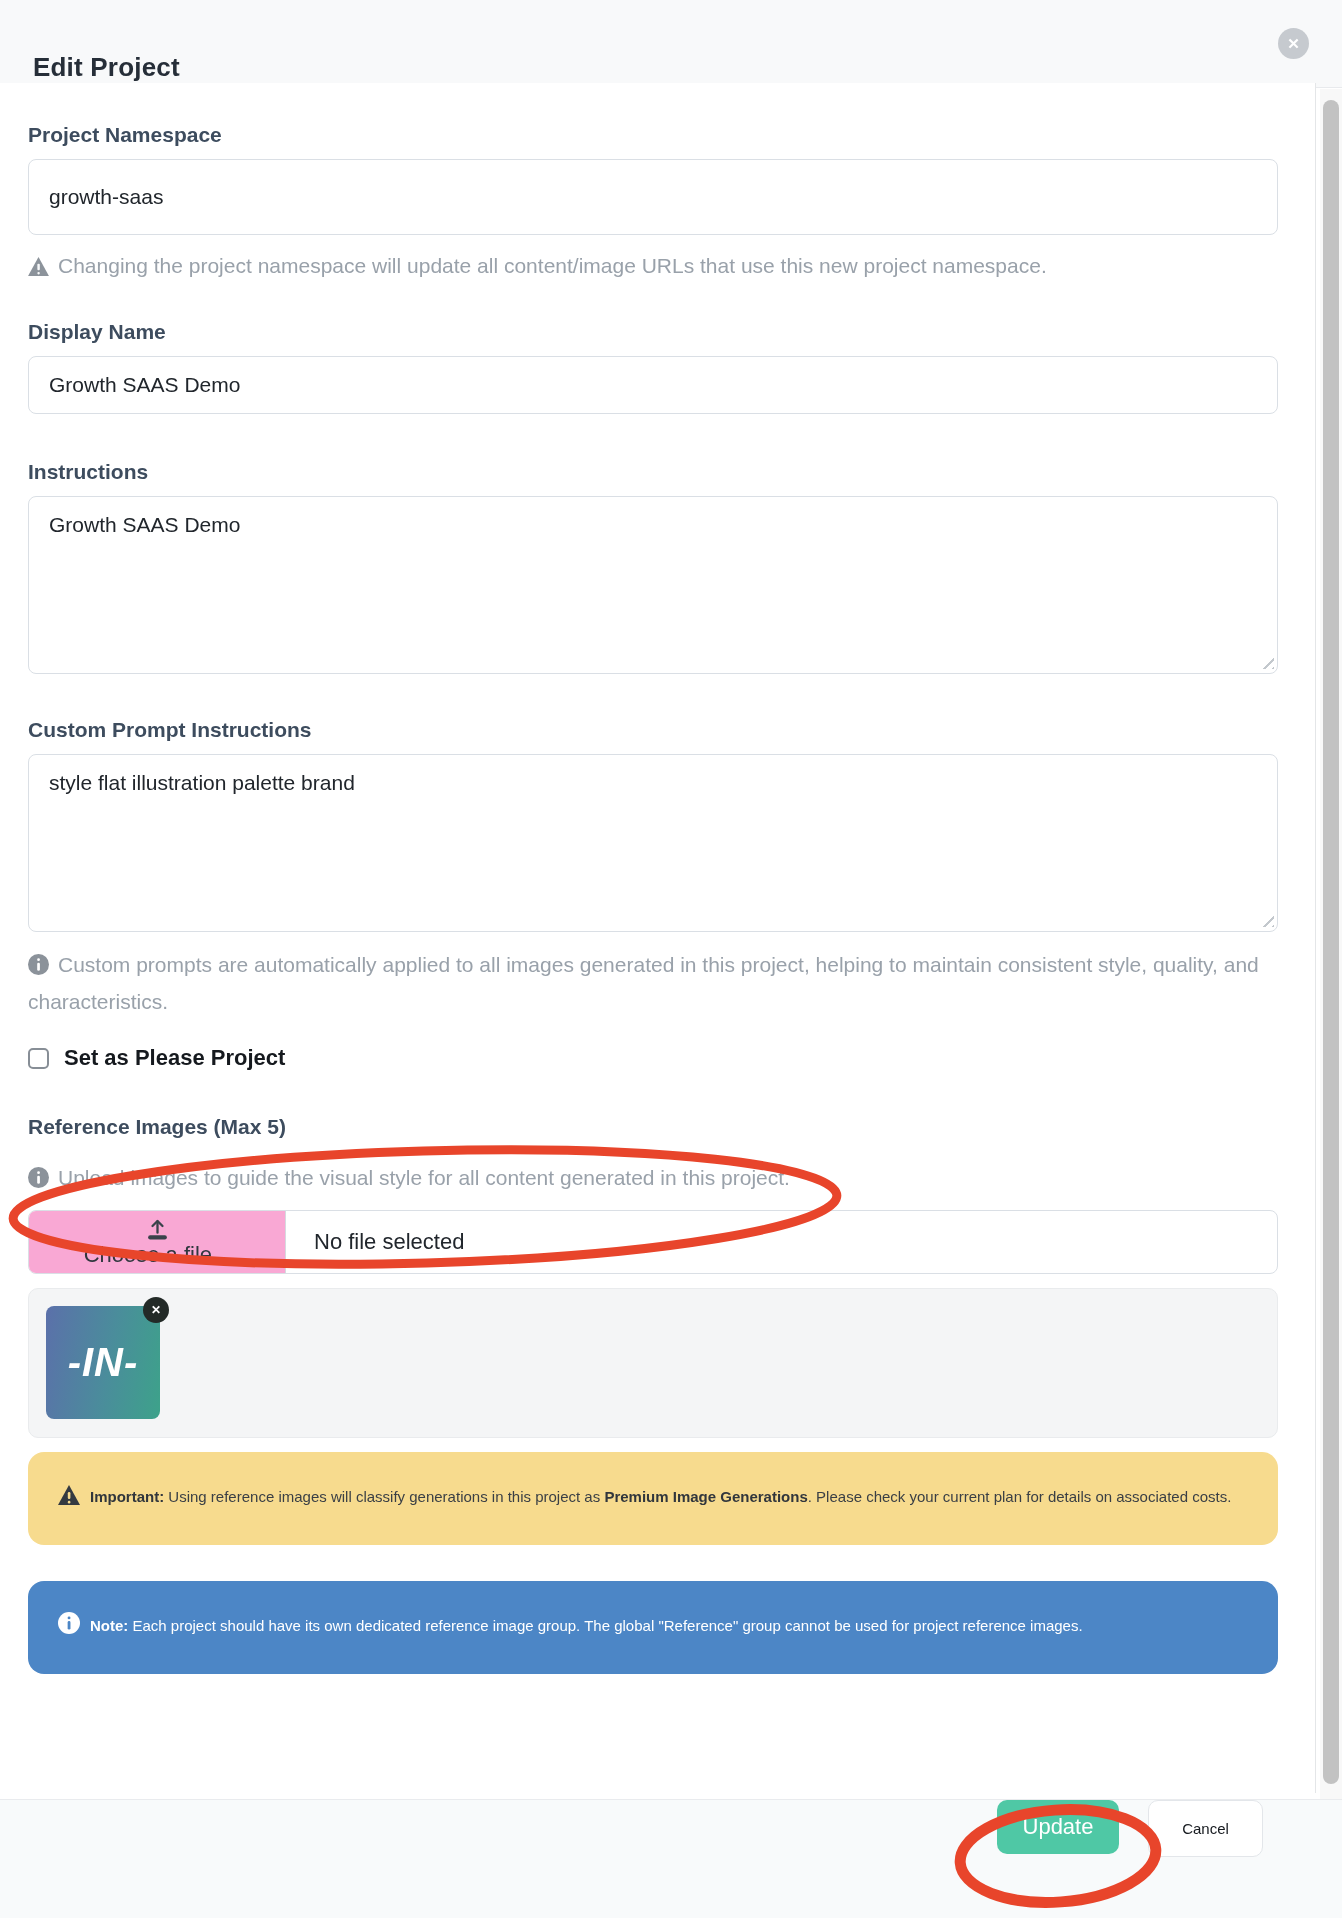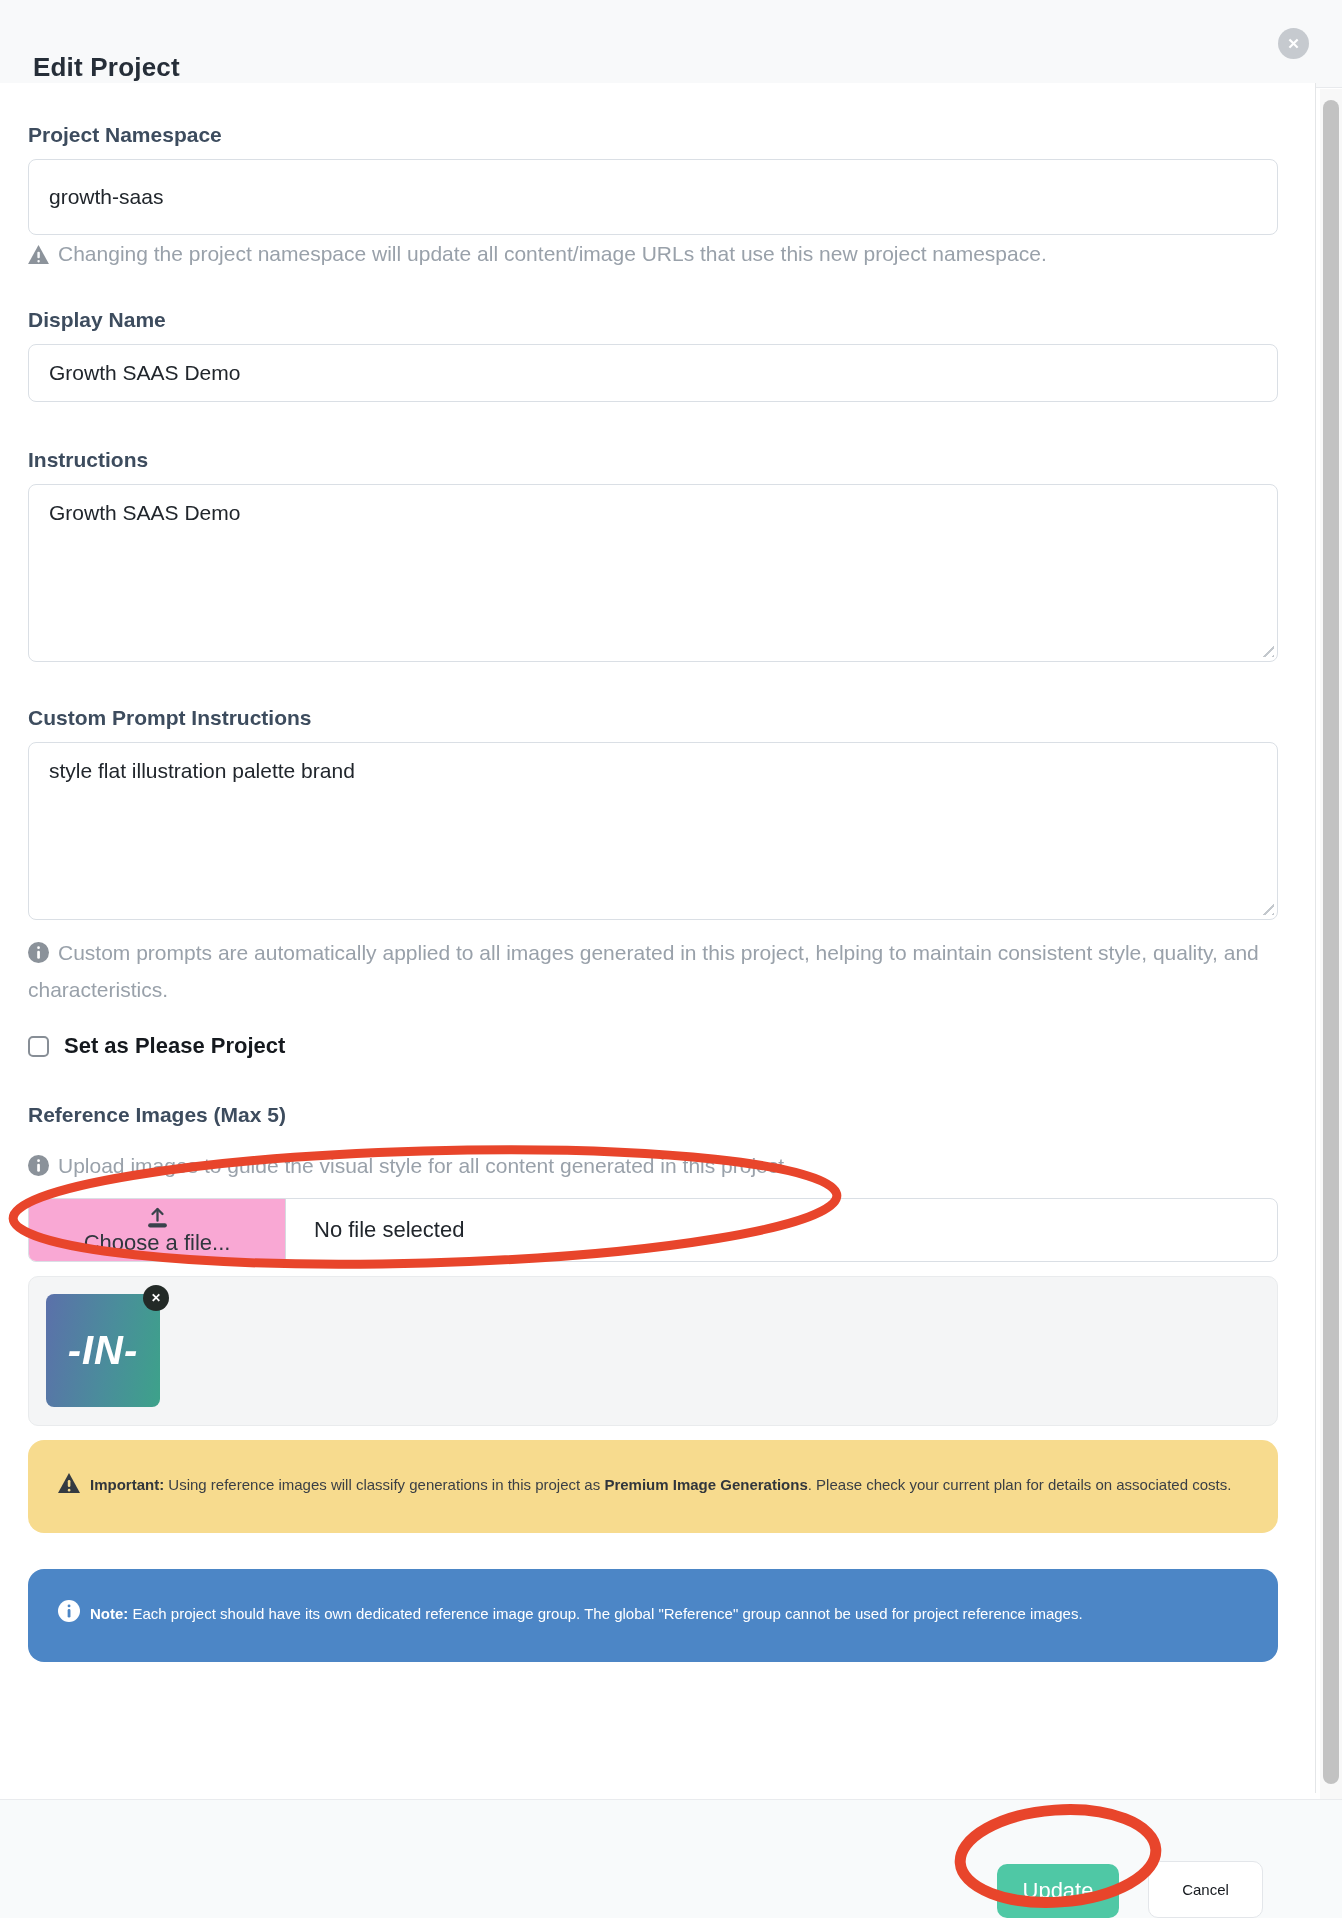--- a/index.html
+++ b/index.html
@@ -25,21 +25,21 @@
     font-family:inherit;font-size:21px;color:#21262c;padding:0 20px;outline:none;}
   .ta-wrap{position:relative;}
   textarea.text-area{width:100%;height:178px;border:1px solid #dadfe5;border-radius:8px;background:#fff;
     font-family:inherit;font-size:21px;color:#21262c;padding:16px 20px;resize:none;outline:none;display:block;}
   .grip{position:absolute;right:4px;bottom:5px;width:14px;height:14px;pointer-events:none;
     background:repeating-linear-gradient(315deg,#c3c8cd 0 2px,transparent 2px 6px);
     clip-path:polygon(100% 0,100% 100%,0 100%);}
 
   .help-row{font-size:21px;line-height:34px;color:#99a1aa;}
   .help-row .inl-icon{display:inline-block;vertical-align:-3px;margin-right:9px;}
-  .mt-warn{margin-top:2px;}
+  .mt-warn{margin-top:14px;}
   .f-display{margin-top:34px;}
   .f-desc{margin-top:46px;}
   .f-prompt{margin-top:44px;}
   .help-prompt{margin-top:16px;max-width:1240px;}
 
   .checkbox-row{margin-top:26px;display:flex;align-items:center;gap:15px;}
   .checkbox-box{width:21px;height:21px;border:2px solid #878e96;border-radius:5px;background:#fff;cursor:pointer;}
   .checkbox-label{font-size:22px;font-weight:600;color:#15191e;cursor:pointer;}
 
   .section-heading{margin-top:44px;font-size:21px;font-weight:700;color:#3d4c5e;}
@@ -65,21 +65,21 @@
 
   .alert{border-radius:16px;padding:25px 30px;font-size:15px;line-height:40px;}
   .alert-warning{margin-top:14px;background:#f7db8e;color:#3a3f45;}
   .alert-warning b{font-weight:700;color:#31363c;}
   .alert-note{margin-top:36px;background:#4c86c6;color:#fff;}
   .alert-note b{font-weight:700;}
   .alert .inl-icon{display:inline-block;vertical-align:-3px;margin-right:10px;}
 
   
   .modal-footer{position:absolute;left:0;bottom:0;width:1342px;height:119px;background:#f8fafb;
-    border-top:1px solid #e9ebee;display:flex;align-items:flex-end;justify-content:flex-end;
+    border-top:1px solid #e9ebee;display:flex;align-items:flex-start;justify-content:flex-end;
     gap:29px;padding-right:79px;margin-top:29px;}
   .btn{font-family:inherit;border-radius:10px;cursor:pointer;}
   .btn-update{background:#4fc8a5;color:#fff;border:none;font-size:22px;font-weight:500;
     width:122px;height:54px;}
   .btn-cancel{background:#fff;color:#15191e;border:1px solid #e3e6ea;font-size:15px;font-weight:400;
     width:115px;height:57px;}
 
   
   .scroll-track{position:absolute;top:89px;right:0;width:22px;height:1710px;background:#f8f8f8;}
   .scroll-thumb{position:absolute;top:11px;left:3px;width:16px;height:1684px;background:#c2c2c2;

